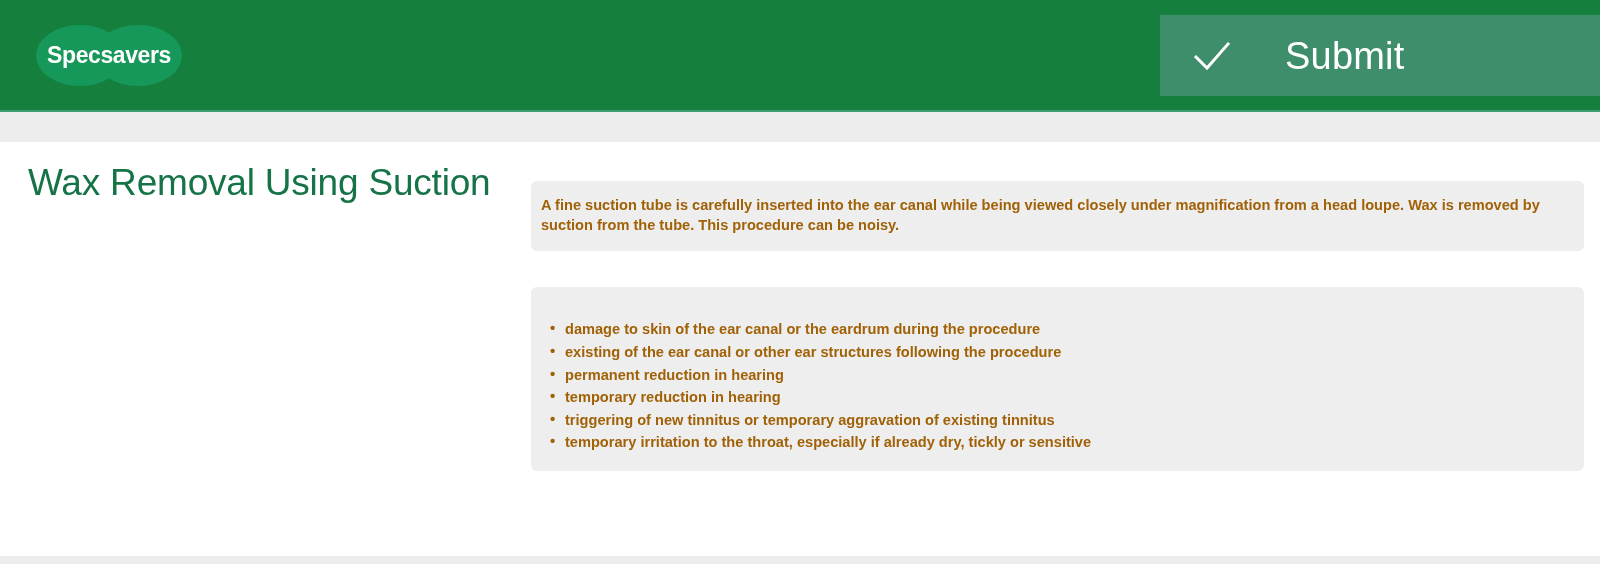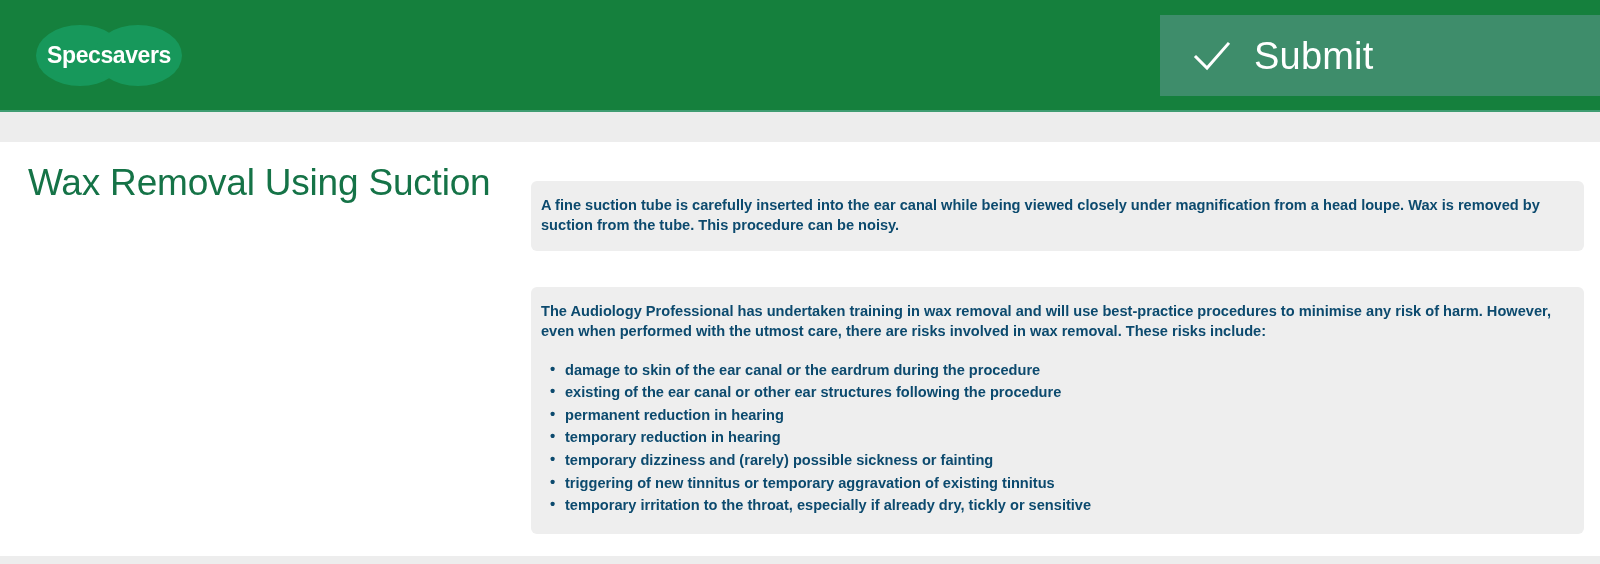--- a/index.html
+++ b/index.html
@@ -76,20 +76,21 @@
     position: absolute;
     left: 1160px;
     top: 15px;
     width: 440px;
     height: 81px;
     background: #3E8D6B;
     display: flex;
     align-items: center;
     padding-left: 30px;
     cursor: pointer;
+    gap: 31px;
   }
   .check-icon {
     width: 44px;
     height: 44px;
     flex: 0 0 auto;
     display: block;
   }
   .submit-label {
     margin-left: 20px;
     color: #ffffff;
@@ -134,21 +135,21 @@
     position: absolute;
     left: 525px;
     top: 39px;
     width: 1053px;
   }
 
   .panel {
     background: #eeeeee;
     border-radius: 6px;
     padding: 14px 8px 16px 10px;
-    color: #0c4a6e;
+    color: #a16207;
     font-size: 14.6px;
     font-weight: bold;
     line-height: 1.38;
   }
   .panel + .panel { margin-top: 36px; }
 
   .panel p { margin: 0; }
 
   .risks-list {
     list-style: none;
@@ -208,27 +209,25 @@
 
     <h1 class="page-title">Wax Removal Using Suction</h1>
 
     <div class="panels">
 
       <div class="panel">
         <p>A fine suction tube is carefully inserted into the ear canal while being viewed closely under magnification from a head loupe. Wax is removed by suction from the tube. This procedure can be noisy.</p>
       </div>
 
       <div class="panel">
-        <p>The Audiology Professional has undertaken training in wax removal and will use best-practice procedures to minimise any risk of harm. However, even when performed with the utmost care, there are risks involved in wax removal. These risks include:</p>
         <ul class="risks-list">
           <li>damage to skin of the ear canal or the eardrum during the procedure</li>
           <li>existing of the ear canal or other ear structures following the procedure</li>
           <li>permanent reduction in hearing</li>
           <li>temporary reduction in hearing</li>
-          <li>temporary dizziness and (rarely) possible sickness or fainting</li>
           <li>triggering of new tinnitus or temporary aggravation of existing tinnitus</li>
           <li>temporary irritation to the throat, especially if already dry, tickly or sensitive</li>
         </ul>
       </div>
 
     </div>
   </div>
 
   <div class="bottom-band"></div>
 

